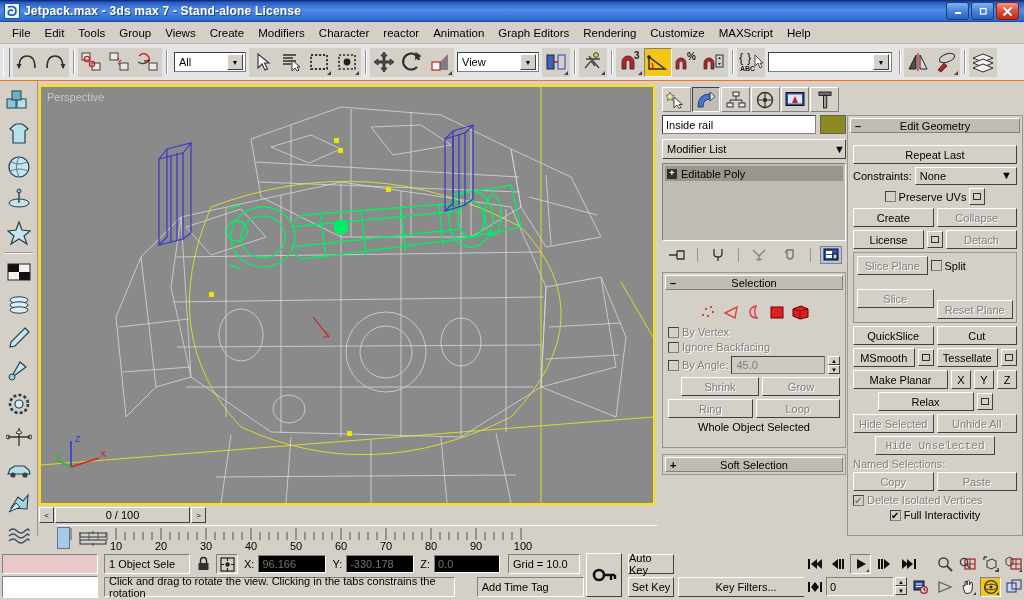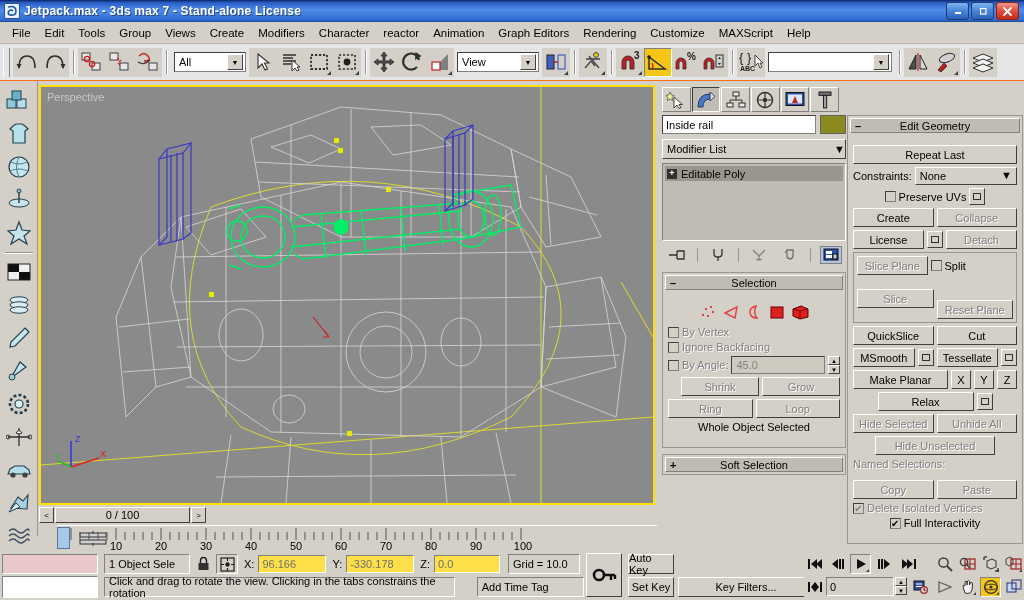--- a/index.html
+++ b/index.html
@@ -142,21 +142,21 @@
   .promptrow {
     position:absolute; left:104px; top:577px; width:480px; height:20px;
     display:flex; align-items:center; gap:18px;
   }
   .sunk {
     background:#d4d0c8; border:1px solid #808080;
     border-right-color:#fff; border-bottom-color:#fff;
     display:flex; align-items:center; height:20px; padding:0 4px; font-size:11px;
   }
   .coordfield {
-    background:#fde047; border:1px solid #808080; border-right-color:#fff; border-bottom-color:#fff;
+    background:#000000; border:1px solid #808080; border-right-color:#fff; border-bottom-color:#fff;
     height:18px; display:flex; align-items:center; padding:0 3px;
     font-size:11px; color:#707070; min-width:66px;
   }
   .coordlabel { font-size:11px; padding:0 2px 0 4px; }
   .lockbtn {
     width:22px; height:20px; background:#d4d0c8;
     display:flex; align-items:center; justify-content:center;
   }
   .keybtn {
     position:absolute; left:586px; top:553px; width:36px; height:44px;
@@ -1218,25 +1218,25 @@
             <span class="sqbtn">
                 <span class="inner"></span>
               </span>
           </div>
 
           <div class="row">
             <div class="btn dis" style="flex:1;">Hide Selected</div>
             <div class="btn dis" style="flex:1;">Unhide All</div>
           </div>
 
-          <div class="row" style="justify-content:center;">
+          <div class="row" style="justify-content:center;font-family:Liberation Mono, monospace;">
             <div class="btn dis" style="width:120px;">Hide Unselected</div>
           </div>
 
-          <div class="lbl dis" style="margin-bottom:10px;">Named Selections:</div>
+          <div class="lbl dis" style="margin-bottom:2px;">Named Selections:</div>
 
           <div class="row">
             <div class="btn dis" style="flex:1;">Copy</div>
             <div class="btn dis" style="flex:1;">Paste</div>
           </div>
 
           <div class="row">
             <span class="chk dis">✔</span>
             <span class="lbl dis">Delete Isolated Vertices</span>
           </div>

